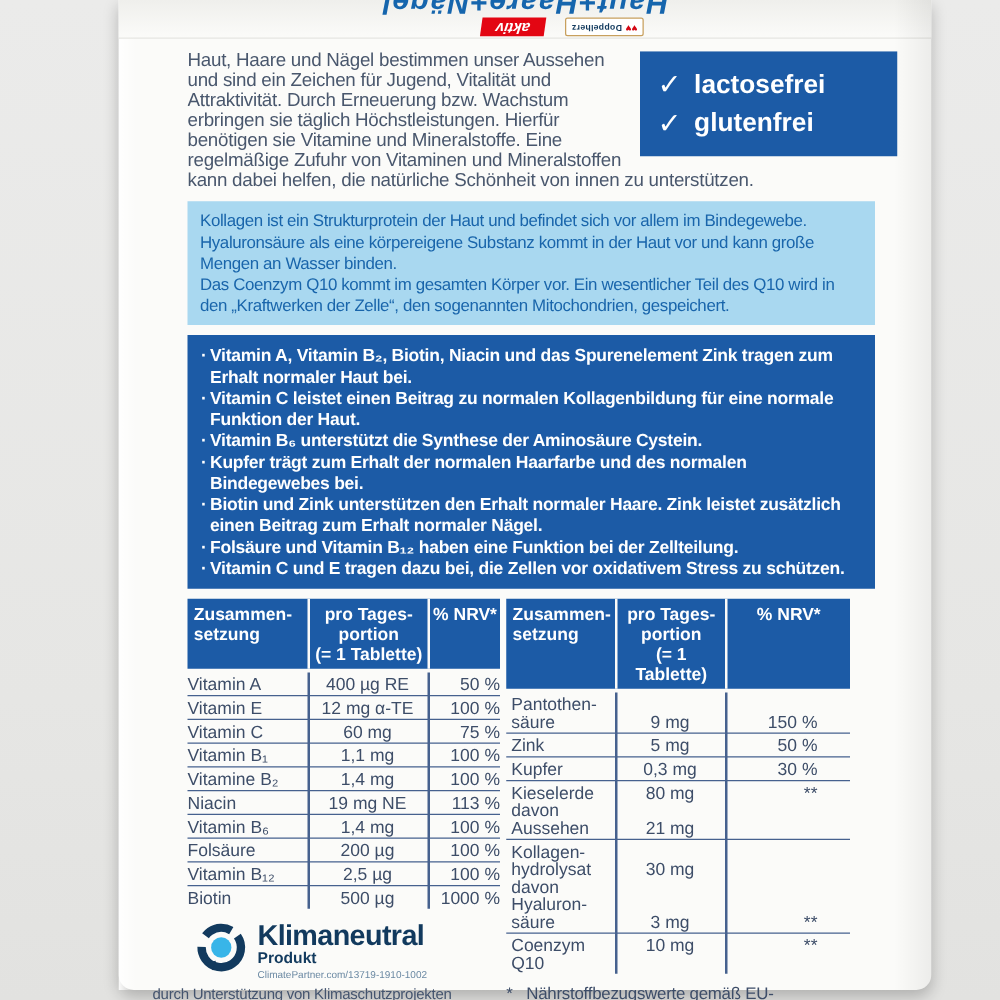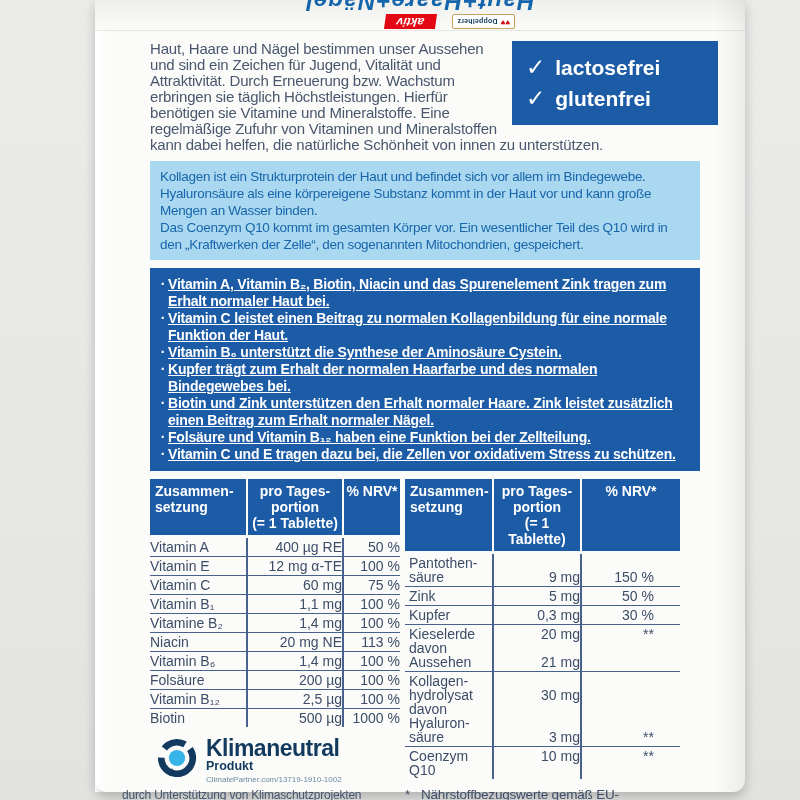--- a/index.html
+++ b/index.html
@@ -33,21 +33,21 @@
   .intro{margin:0;font-size:15px;line-height:15.5px;color:#49576d;letter-spacing:-.2px;line-height:16px;}
 
   .info-box{margin-top:8px;width:550px;box-sizing:border-box;background:#a9d8f0;color:#1965ab;
             padding:7px 10px;font-size:13.5px;line-height:17px;letter-spacing:-.3px;}
   .info-box p{margin:0;}
 
   .benefits{margin-top:8px;width:550px;box-sizing:border-box;background:#1c5ba6;color:#fff;
             padding:8px 8px 8px 8px;font-size:14px;line-height:17px;font-weight:bold;letter-spacing:-.2px;}
   .b-item{display:flex;}
   .b-dot{flex:none;width:10px;text-align:center;}
-  .b-text{flex:1;text-decoration:underline;}
+  .b-text{flex:1;}
 
   
   .cols-row{display:flex;margin-top:8px;}
   .col-l{width:250px;}
   .col-r{width:275px;margin-left:5px;}
   .tbl-head{display:grid;background:#1c5ba6;color:#fff;font-weight:bold;font-size:14px;line-height:16px;}
   .cols-a{grid-template-columns:96px 96px 58px;}
   .cols-b{grid-template-columns:87px 88px 100px;}
   .th{padding:4px 2px 4px 5px;white-space:pre-line;}
   .th.mid,.th.last{border-left:2px solid #fbfbf9;text-align:center;padding:4px 1px;}
@@ -55,21 +55,21 @@
   .tbl-body::before,.tbl-body::after{content:"";position:absolute;top:0;bottom:0;width:1.6px;background:#46618e;}
   .body-a::before{left:96px;} .body-a::after{left:192px;}
   .body-b::before{left:87px;} .body-b::after{left:175px;}
   .lrow{display:grid;grid-template-columns:96px 96px 58px;line-height:14px;}
   .lrow>div{padding:2px 0;}
   .lrow + .lrow{border-top:1.6px solid #46618e;}
   .rgroup{padding:2px 0;}
   .rgroup + .rgroup{border-top:1.6px solid #46618e;}
   .rline{display:grid;grid-template-columns:87px 88px 100px;line-height:14px;}
   .cell-name{padding-left:4px;}
-  .cell-amt{text-align:right;}
+  .cell-amt{text-align:center;}
   .cell-nrv{text-align:right;padding-right:8px;}
   .cols-b .cell-nrv,.rline .cell-nrv{padding-right:26px;}
 
   
   .footnotes{margin-top:8px;font-size:13.5px;line-height:16px;color:#3d4d68;letter-spacing:-.2px;}
   .fn{display:grid;grid-template-columns:16px 1fr;}
   .fn-marker{font-weight:normal;}
   .climate{margin-top:10px;margin-left:6px;}
   .climate-top{display:flex;align-items:flex-start;gap:8px;}
   .climate-text{display:flex;flex-direction:column;}
@@ -182,21 +182,21 @@
                 <div class="cell-amt">1,1 mg</div>
                 <div class="cell-nrv">100 %</div>
               </div>
             <div class="lrow">
                 <div class="cell-name">Vitamine B₂</div>
                 <div class="cell-amt">1,4 mg</div>
                 <div class="cell-nrv">100 %</div>
               </div>
             <div class="lrow">
                 <div class="cell-name">Niacin</div>
-                <div class="cell-amt">20 mg NE</div>
+                <div class="cell-amt">19 mg NE</div>
                 <div class="cell-nrv">113 %</div>
               </div>
             <div class="lrow">
                 <div class="cell-name">Vitamin B₆</div>
                 <div class="cell-amt">1,4 mg</div>
                 <div class="cell-nrv">100 %</div>
               </div>
             <div class="lrow">
                 <div class="cell-name">Folsäure</div>
                 <div class="cell-amt">200 µg</div>
@@ -265,21 +265,21 @@
             <div class="rgroup">
               <div class="rline">
                   <div class="cell-name">Kupfer</div>
                   <div class="cell-amt">0,3 mg</div>
                   <div class="cell-nrv">30 %</div>
                 </div>
             </div>
             <div class="rgroup">
               <div class="rline">
                   <div class="cell-name">Kieselerde</div>
-                  <div class="cell-amt">20 mg</div>
+                  <div class="cell-amt">80 mg</div>
                   <div class="cell-nrv">**</div>
                 </div>
               <div class="rline">
                   <div class="cell-name">davon</div>
                   <div class="cell-amt"></div>
                   <div class="cell-nrv"></div>
                 </div>
               <div class="rline">
                   <div class="cell-name">Aussehen</div>
                   <div class="cell-amt">21 mg</div>

